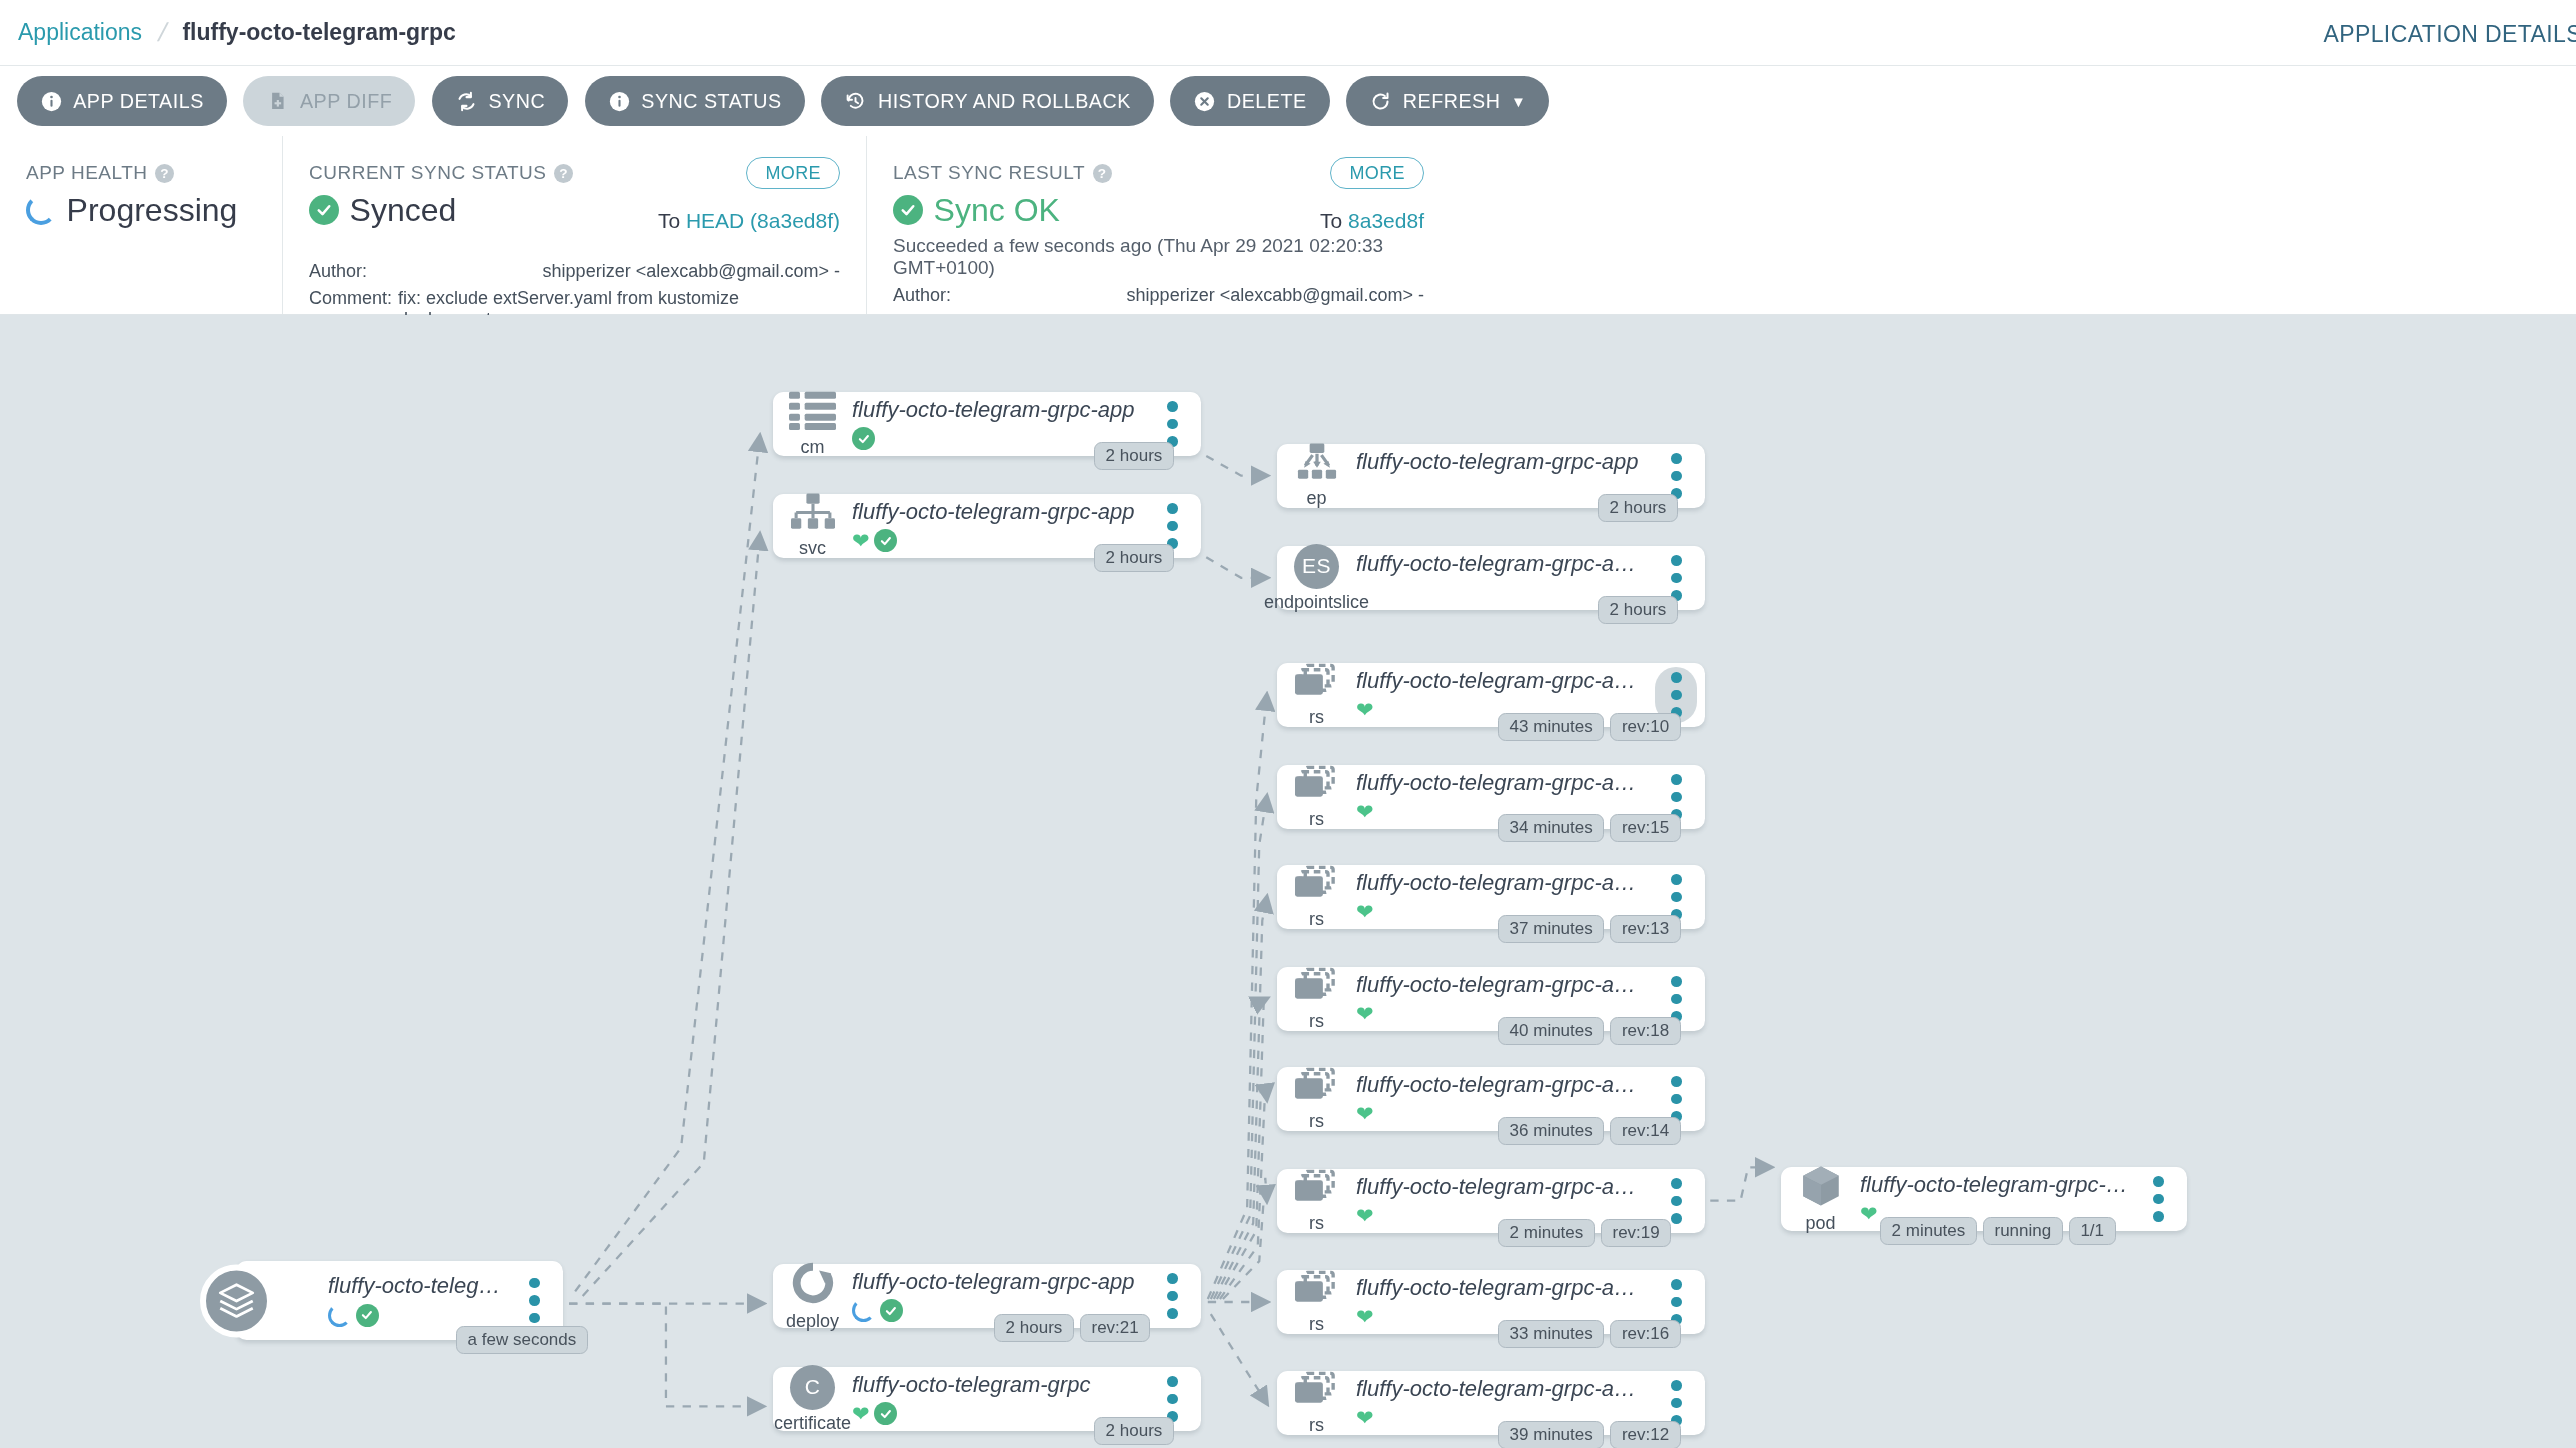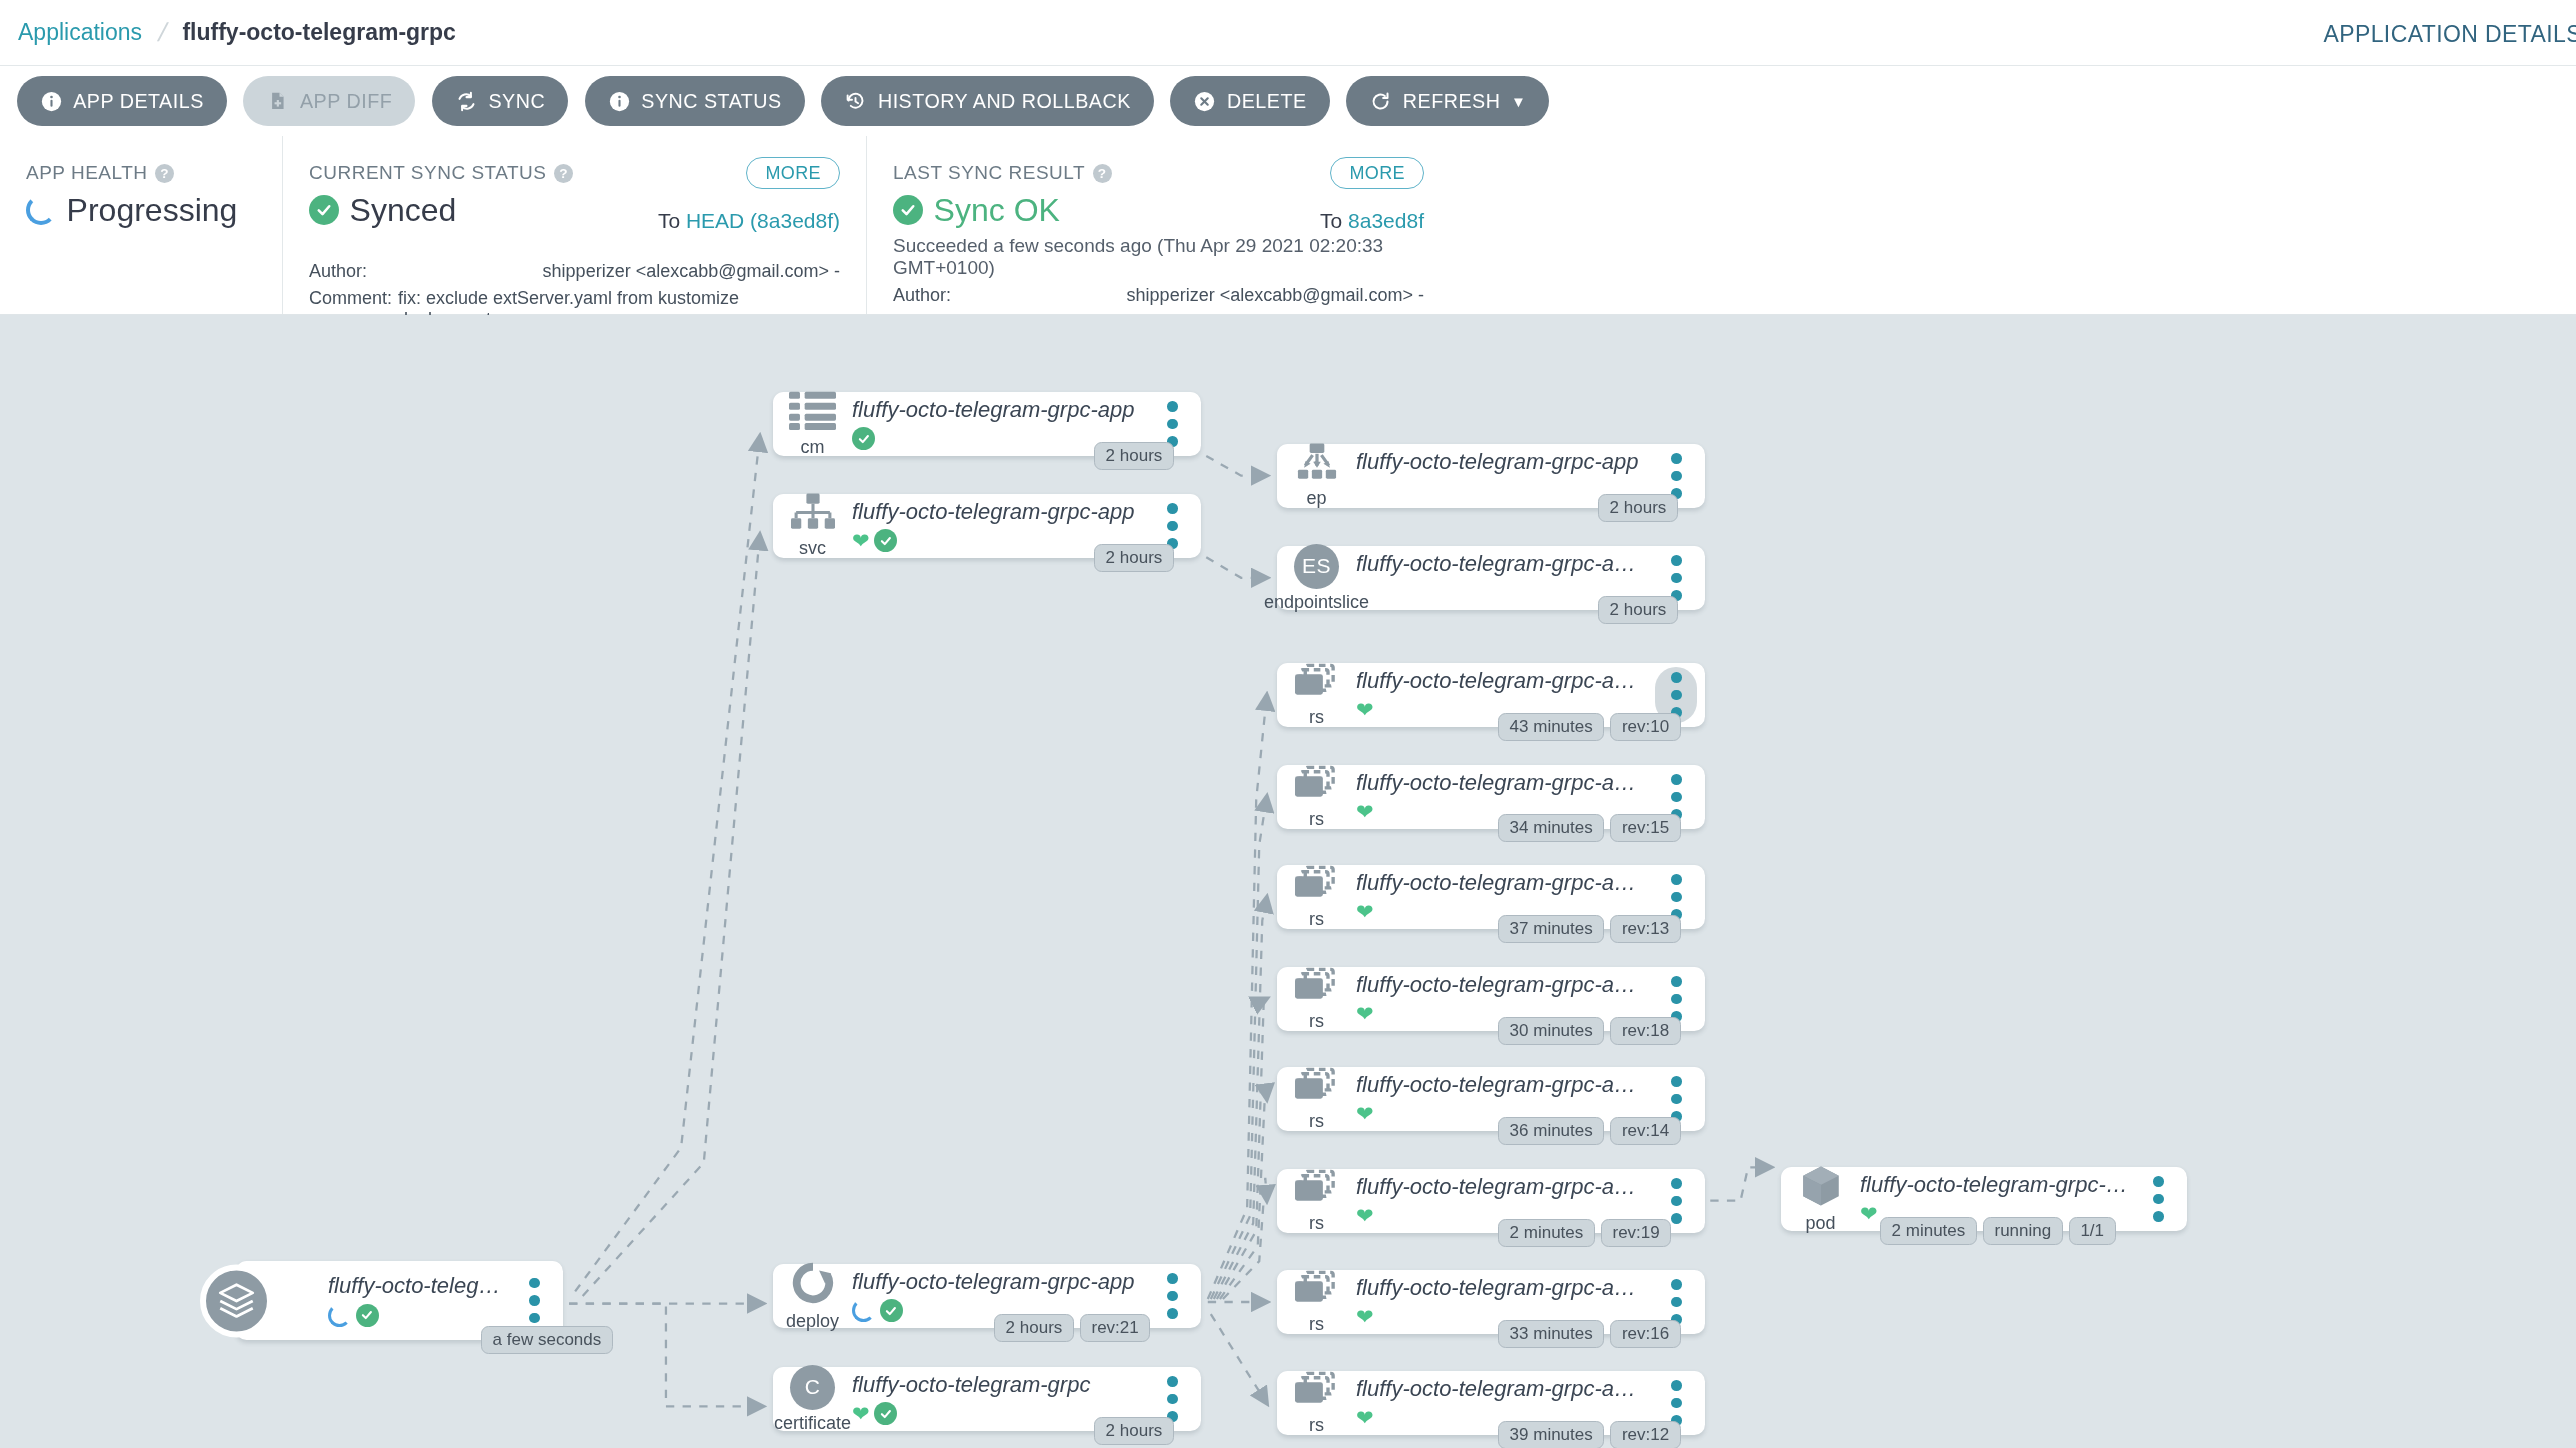--- a/index.html
+++ b/index.html
@@ -420,21 +420,21 @@
                 </svg>
               </span>
             </div>
           </div>
           <div class="kebab">
             <i></i>
             <i></i>
             <i></i>
           </div>
         </div>
-        <div class="tags" style="left: 456px; top: 1011px; margin-left: 25px;">
+        <div class="tags" style="left: 456px; top: 1011px;">
           <span class="tag">a few seconds</span>
         </div>
         <div class="node" style="left: 773px; top: 77px; width: 428px; height: 64px;">
           <div class="nicon">
             <span><svg viewBox="0 0 30 26" width="47" height="41" fill="#8e9ba4">
                 <rect x="0" y="1" width="7" height="4.5" rx="1"></rect>
                 <rect x="10" y="1" width="20" height="4.5" rx="1"></rect>
                 <rect x="0" y="8" width="7" height="4.5" rx="1"></rect>
                 <rect x="10" y="8" width="20" height="4.5" rx="1"></rect>
                 <rect x="0" y="15" width="7" height="4.5" rx="1"></rect>
@@ -687,21 +687,21 @@
               <span class="heart sm">❤</span>
             </div>
           </div>
           <div class="kebab">
             <i></i>
             <i></i>
             <i></i>
           </div>
         </div>
         <div class="tags" style="left: 1498px; top: 702px;">
-          <span class="tag">30 minutes</span>
+          <span class="tag">40 minutes</span>
           <span class="tag">rev:18</span>
         </div>
         <div class="node" style="left: 1277px; top: 752px; width: 428px; height: 64px;">
           <div class="nicon">
             <span><svg viewBox="0 0 30 26" width="44" height="39">
                 <rect x="7" y="2" width="19" height="14" rx="1.6" fill="none" stroke="#8e9ba4" stroke-width="2.3" stroke-dasharray="4.5 3.2"></rect>
                 <rect x="3.5" y="5" width="19" height="14" rx="1.6" fill="none" stroke="#8e9ba4" stroke-width="2.3" stroke-dasharray="4.5 3.2"></rect>
                 <rect x="0" y="8" width="19" height="14" rx="1.6" fill="#8e9ba4"></rect>
               </svg></span>
             <span class="kind">rs</span>

